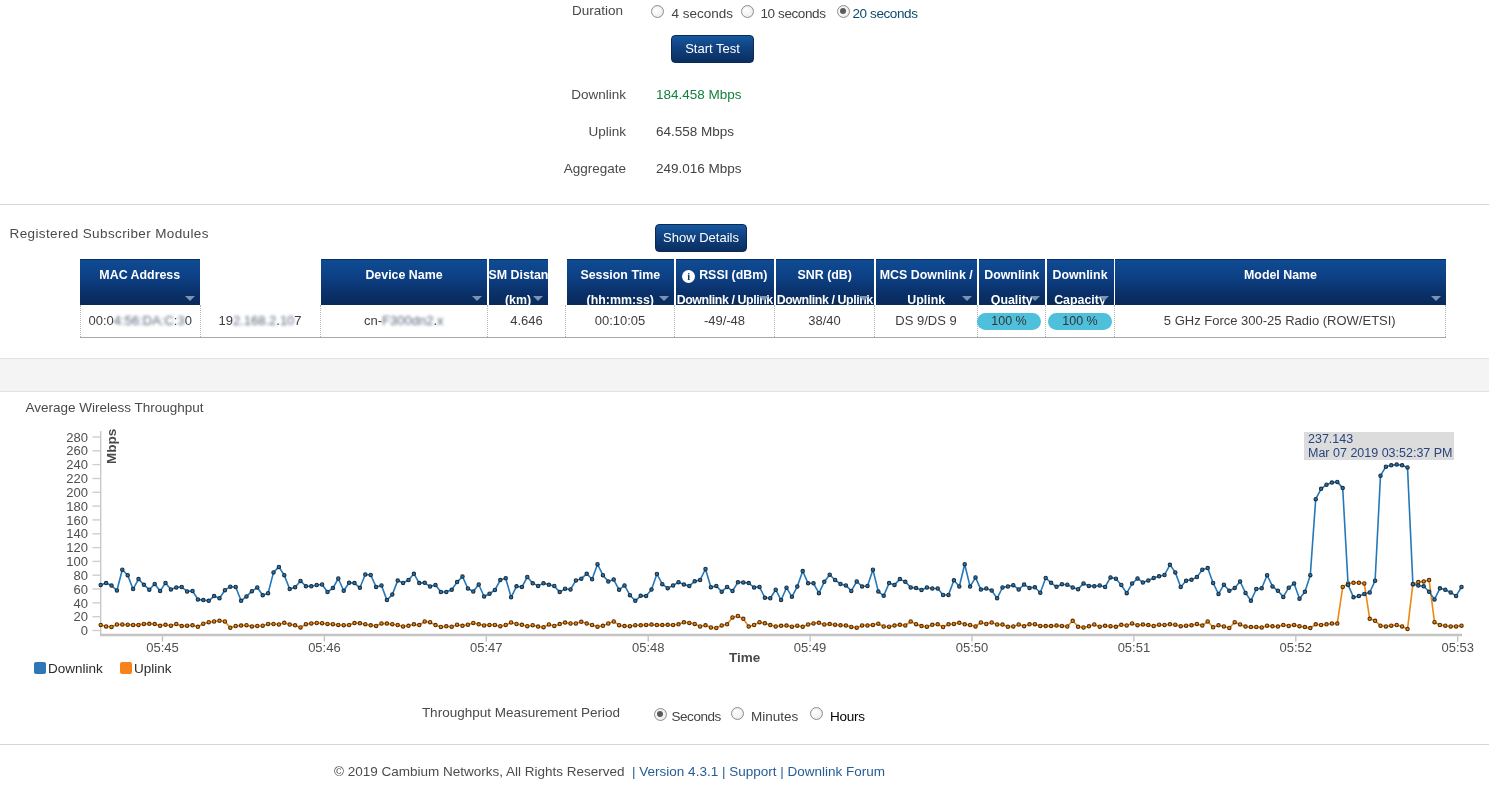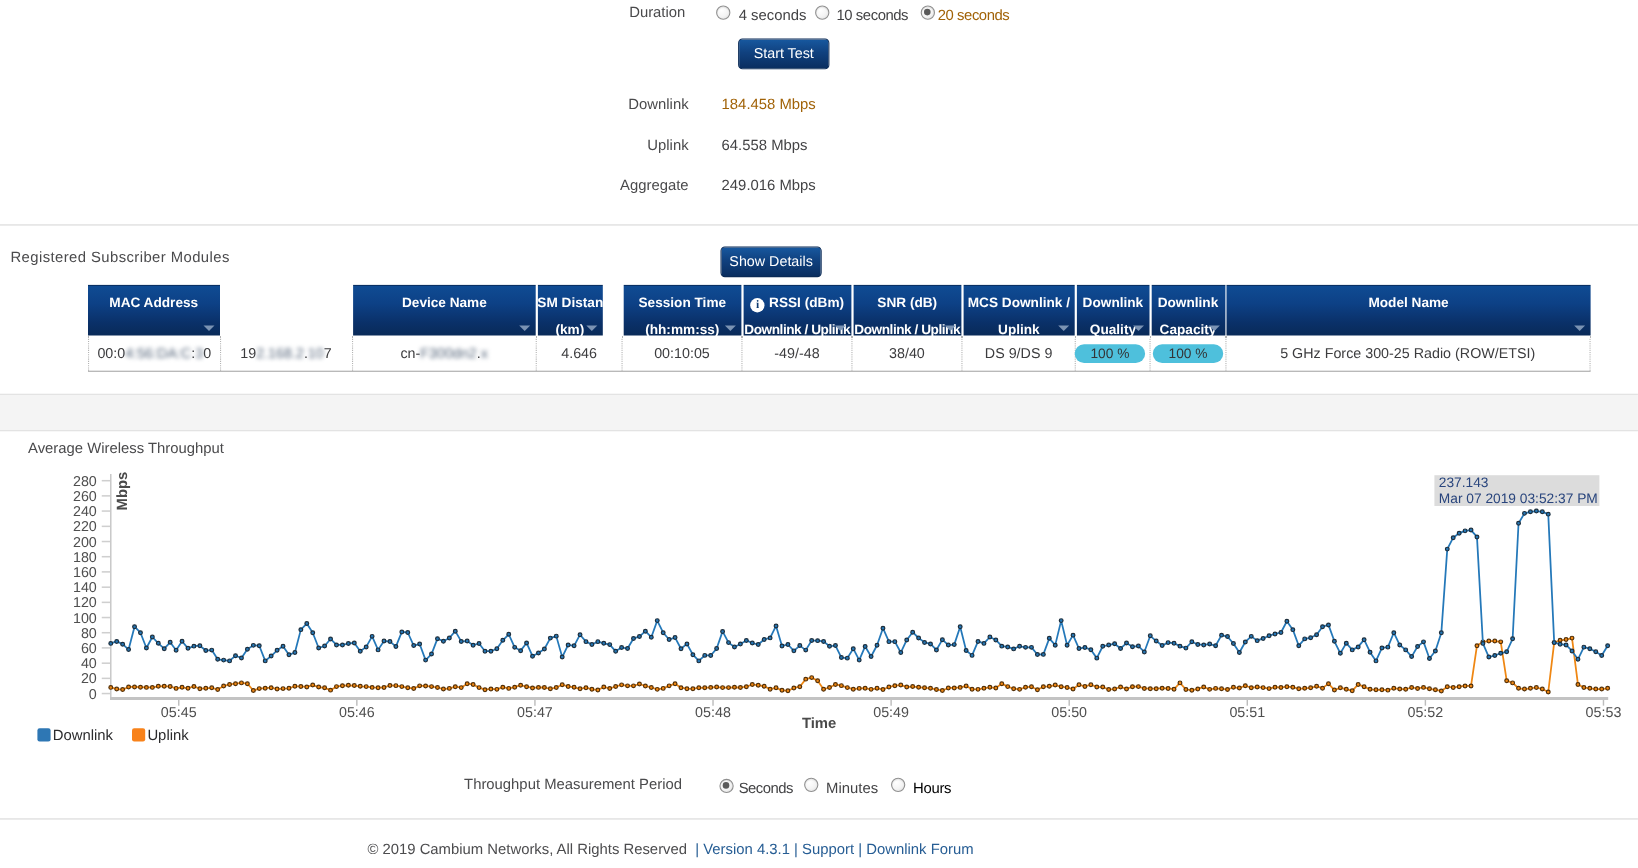--- a/index.html
+++ b/index.html
@@ -38,26 +38,26 @@
 </head>
 <body>
 <div id="page">
 
   <div class="abs lbl" style="left:420px;top:2.5px;width:203px;text-align:right;">Duration</div>
   <div class="radio" style="left:650.5px;top:4.5px;"></div>
   <div class="abs" style="left:671.5px;top:6px;color:#434345;">4 seconds</div>
   <div class="radio" style="left:740.5px;top:4.5px;"></div>
   <div class="abs" style="left:760.5px;top:6px;color:#434345;letter-spacing:-0.4px;">10 seconds</div>
   <div class="radio sel" style="left:836.5px;top:4.5px;"></div>
-  <div class="abs" style="left:852.5px;top:6px;color:#a16207;letter-spacing:-0.4px;">20 seconds</div>
+  <div class="abs" style="left:852.5px;top:6px;color:#0c4a6e;letter-spacing:-0.4px;">20 seconds</div>
 
   <div class="btn" style="left:651px;top:35px;width:83px;height:28px;line-height:26px;margin-left:20px;">Start Test</div>
 
   <div class="abs lbl" style="left:420px;top:86.5px;width:206px;text-align:right;">Downlink</div>
-  <div class="abs" style="left:656px;top:86.5px;color:#a16207;">184.458 Mbps</div>
+  <div class="abs" style="left:656px;top:86.5px;color:#15803d;">184.458 Mbps</div>
   <div class="abs lbl" style="left:420px;top:123.5px;width:206px;text-align:right;">Uplink</div>
   <div class="abs" style="left:656px;top:123.5px;color:#434345;">64.558 Mbps</div>
   <div class="abs lbl" style="left:420px;top:160.5px;width:206px;text-align:right;">Aggregate</div>
   <div class="abs" style="left:656px;top:160.5px;color:#434345;">249.016 Mbps</div>
 
   <div class="hline" style="top:203.5px;"></div>
 
   <div class="abs lbl" style="left:9.5px;top:225.5px;letter-spacing:0.38px;">Registered Subscriber Modules</div>
   <div class="btn" style="left:655px;top:224px;width:92px;height:28px;line-height:26px;">Show Details</div>
 

